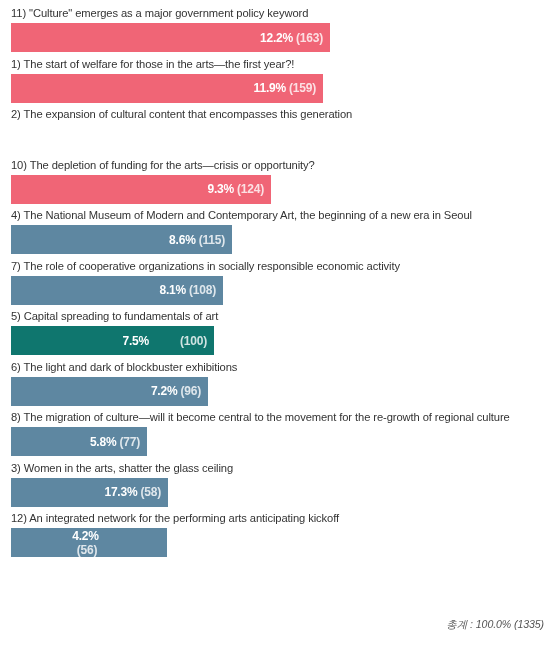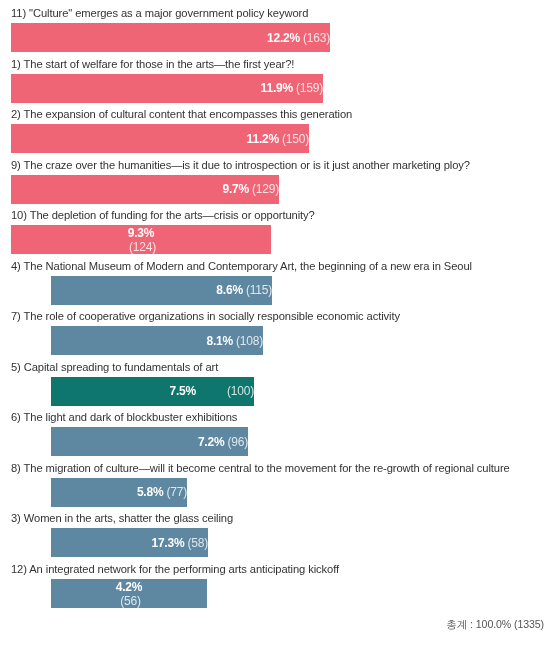--- a/index.html
+++ b/index.html
@@ -38,46 +38,48 @@
     position: relative;
     height: 29px;
     margin-top: 2px;
   }
   .bar-fill {
     height: 29px;
     box-sizing: border-box;
     display: flex;
     align-items: center;
     justify-content: flex-end;
+    padding-right: 7px;
     white-space: nowrap;
     overflow: visible;
   }
   .bar-fill.pink  { background: #f06576; }
-  .bar-fill.blue  { background: #5e87a1; margin-left: 40px; }
+  .bar-fill.blue  { background: #5e87a1; }
   .bar-pct {
     font-size: 12px;
     font-weight: bold;
     color: #ffffff;
     letter-spacing: -0.2px;
   }
   .bar-count {
     font-size: 12px;
-    font-weight: normal;
+    font-weight: bold;
     color: rgba(255,255,255,0.80);
     margin-left: 3px;
     letter-spacing: -0.2px;
   }
   #chart-footer {
     position: absolute;
     right: 16px;
     bottom: 16px;
     font-size: 10.6px;
     color: #555555;
     letter-spacing: -0.1px;
     white-space: nowrap;
+    font-style: italic;
   }
 </style>
 </head>
 <body>
 
 <div id="chart-root">
 
   <div class="bar-row">
     <div class="row-label">11) "Culture" emerges as a major government policy keyword</div>
     <div class="bar-track">
@@ -93,42 +95,27 @@
     <div class="bar-track">
       <div class="bar-fill pink" style="width: 312px; background: rgb(240, 101, 118);">
         <span class="bar-pct">11.9%</span>
         <span class="bar-count">(159)</span>
       </div>
     </div>
   </div>
 
   <div class="bar-row">
     <div class="row-label">2) The expansion of cultural content that encompasses this generation</div>
-    <div class="bar-track">
-      <div class="bar-fill pink" style="width: 298px; background: rgb(240, 101, 118);">
-        <span class="bar-pct">11.2%</span>
-        <span class="bar-count">(150)</span>
-      </div>
-    </div>
   </div>
 
-  <div class="bar-row">
-    <div class="row-label">9) The craze over the humanities—is it due to introspection or is it just another marketing ploy?</div>
-    <div class="bar-track">
-      <div class="bar-fill pink" style="width: 268px; background: rgb(240, 101, 118);">
-        <span class="bar-pct">9.7%</span>
-        <span class="bar-count">(129)</span>
-      </div>
-    </div>
-  </div>
 
   <div class="bar-row">
     <div class="row-label">10) The depletion of funding for the arts—crisis or opportunity?</div>
     <div class="bar-track">
-      <div class="bar-fill pink" style="width: 260px; background: rgb(240, 101, 118); flex-direction: column;">
+      <div class="bar-fill pink" style="width: 260px; background: rgb(240, 101, 118);">
         <span class="bar-pct">9.3%</span>
         <span class="bar-count">(124)</span>
       </div>
     </div>
   </div>
 
   <div class="bar-row">
     <div class="row-label">4) The National Museum of Modern and Contemporary Art, the beginning of a new era in Seoul</div>
     <div class="bar-track">
       <div class="bar-fill blue" style="width: 221px; background: rgb(94, 135, 161);">

